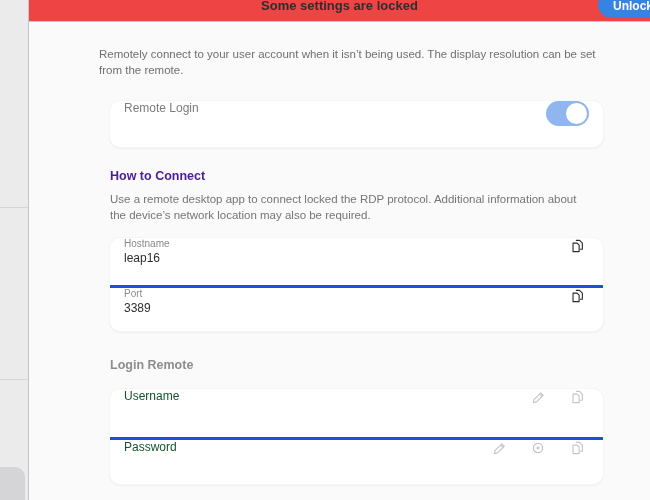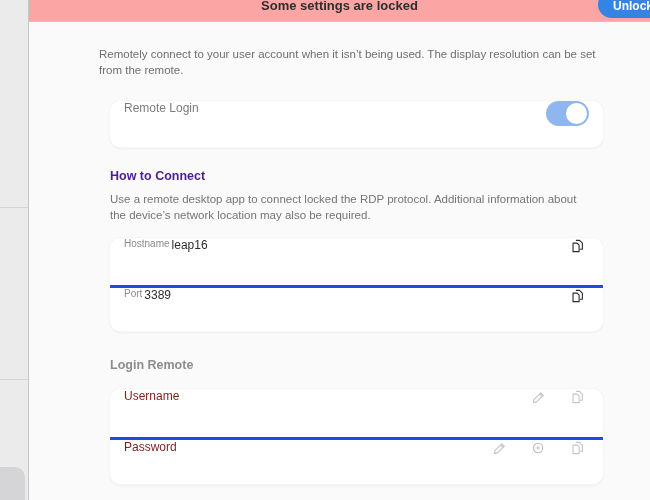--- a/index.html
+++ b/index.html
@@ -26,21 +26,21 @@
   }
 
   
   .window {
     position: absolute; left: 28px; top: 0; width: 622px; height: 500px;
     background: #fafafa; border-left: 1px solid #c6c6c8;
   }
 
   .headerbar {
     position: absolute; left: 0; top: 0; right: 0; height: 22px;
-    background: #fca5a5; border-bottom: 1px solid #c9c9cb;
+    background: #ef4444; border-bottom: 1px solid #c9c9cb;
   }
   .headerbar .title {
     position: absolute; left: 0; right: 0; top: -2px;
     text-align: center; font-size: 13px; font-weight: bold; color: #2e2e2e;
     white-space: nowrap;
   }
   .unlock-btn {
     position: absolute; left: 569px; top: -9px; height: 27px;
     padding: 0 15px; border: none; border-radius: 14px;
     background: #3584e4; color: #ffffff;
@@ -82,34 +82,34 @@
     position: absolute; left: 81px;
     font-size: 12.5px; font-weight: bold; color: #4c1d95;
   }
   .section-heading.dim { color: #8d8d8d; }
   .section-desc {
     position: absolute; left: 81px; width: 485px;
     font-size: 11.5px; line-height: 16px; color: #757575;
   }
 
   .field-row { height: 47px; flex-direction: row; }
-  .field-text { display: flex; flex-direction: row; justify-content: center; gap: 2px; }
+  .field-text { display: flex; flex-direction: column; justify-content: center; gap: 2px; }
   .field-label { font-size: 10px; color: #8a8a8a; }
   .field-value { font-size: 12px; color: #2d2d2d; }
 
   .icon-btn {
     background: none; border: none; padding: 0; cursor: pointer;
     display: flex; align-items: center; justify-content: center;
     width: 16px; height: 16px; color: #2d2d2d;
   }
   .icon-btn.disabled { color: #c6c6c6; cursor: default; }
   .row-actions { margin-left: auto; display: flex; align-items: center; gap: 23px; padding-right: 4px; }
 
   .detail-row { height: 48px; }
-  .detail-row .row-label { font-size: 12px; color: #7f1d1d; }
+  .detail-row .row-label { font-size: 12px; color: #14532d; }
 
   svg { display: block; }
 </style>
 </head>
 <body>
 
 <div id="stage">
 
   <div class="bg-strip">
     <div class="divider" style="top:207px"></div>

